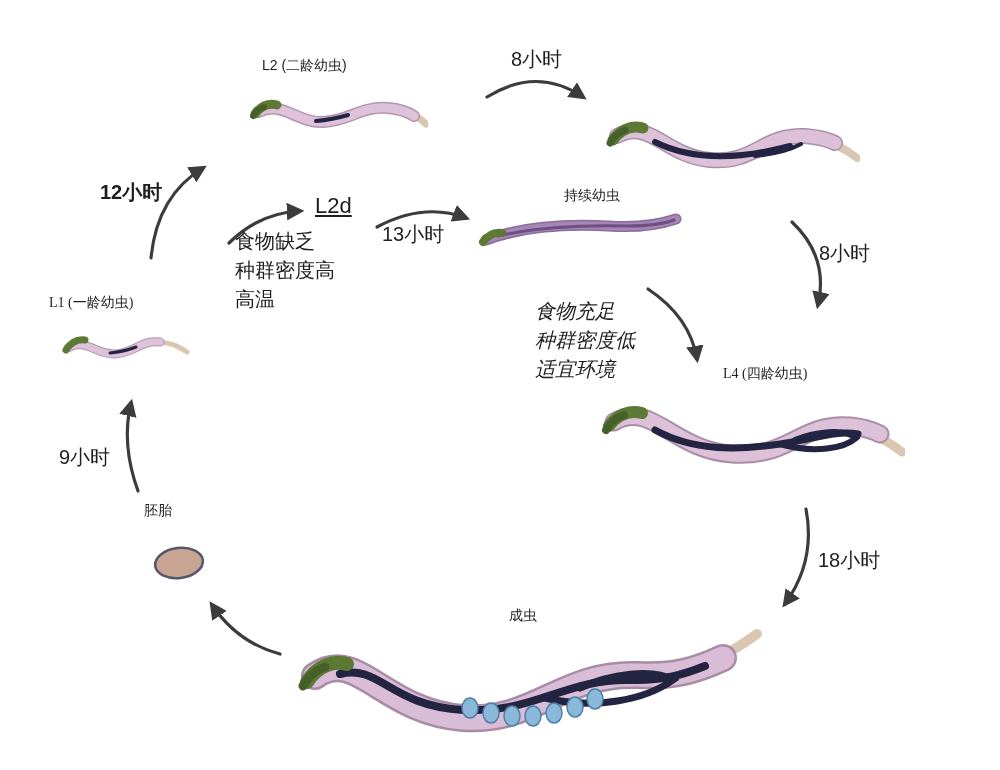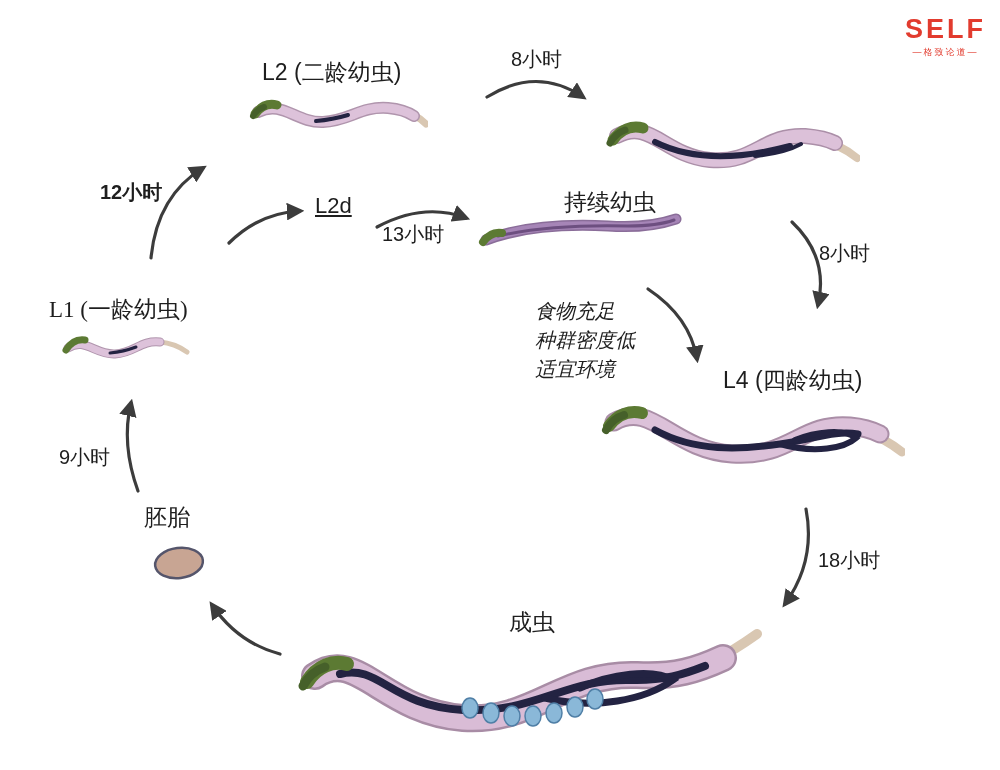--- a/index.html
+++ b/index.html
@@ -4,21 +4,21 @@
 <style>
   * { box-sizing: border-box; margin: 0; padding: 0; }
   html, body { width: 1000px; height: 770px; }
   body {
     background: #ffffff;
     font-family: "Liberation Sans", "DejaVu Sans", sans-serif;
     color: #1e1e1e;
   }
   .canvas { position: relative; width: 1000px; height: 770px; background: #ffffff; overflow: hidden; }
   .arrows { position: absolute; left: 0; top: 0; width: 1000px; height: 770px; }
-  .label { position: absolute; font-size: 23px; white-space: nowrap; color: #1e1e1e; }
+  .label { position: absolute; font-size: 14px; white-space: nowrap; color: #1e1e1e; }
   .label.small { font-size: 20px; }
   .cond { position: absolute; font-size: 20px; line-height: 29px; color: #1e1e1e; }
   .worm { position: absolute; }
   .logo { position: absolute; right: 14px; top: 14px; text-align: center; color: #e23b2e; }
   .logo-brand { font-size: 27px; font-weight: bold; letter-spacing: 3px; }
   .logo-tagline { font-size: 9px; letter-spacing: 2px; margin-top: 1px; }
 </style>
 </head>
 <body>
 
@@ -40,31 +40,36 @@
       <path d="M806,509 Q816,561 785,604" marker-end="url(#ah)"></path>
       <path d="M280,654 Q238,643 212,605" marker-end="url(#ah)"></path>
       <path d="M138,491 Q121,444 131,403" marker-end="url(#ah)"></path>
     </g>
   </svg>
 
   <div class="label" style="left:262px; top:57px;">L2 (二龄幼虫)</div>
   <div class="label" style="left:315px; top:193px; font-size:22px;text-decoration:underline;">L2d</div>
   <div class="label" style="left:564px; top:187px;">持续幼虫</div>
   <div class="label" style="left:49px;  top:294px;font-family:Liberation Serif, serif;">L1 (一龄幼虫)</div>
-  <div class="label" style="left:723px; top:365px;">L4 (四龄幼虫)</div>
+  <div class="label" style="left:723px; top:365px;font-family:Liberation Serif, serif;">L4 (四龄幼虫)</div>
   <div class="label" style="left:144px; top:502px;">胚胎</div>
   <div class="label" style="left:509px; top:607px;">成虫</div>
 
   <div class="label small" style="left:511px; top:46px;">8小时</div>
   <div class="label small" style="left:100px;  top:179px;font-weight:bold;">12小时</div>
   <div class="label small" style="left:382px; top:221px;">13小时</div>
   <div class="label small" style="left:819px; top:240px;">8小时</div>
   <div class="label small" style="left:818px; top:547px;">18小时</div>
   <div class="label small" style="left:59px;  top:444px;">9小时</div>
 
+  <div class="cond" style="left:235px; top:227px;">
+    <div>食物缺乏</div>
+    <div>种群密度高</div>
+    <div>高温</div>
+  </div>
   <div class="cond" style="left:535px; top:297px;font-style:italic;">
     <div>食物充足</div>
     <div>种群密度低</div>
     <div>适宜环境</div>
   </div>
 
   <svg class="worm" style="left:248px; top:92px; width:180px; height:50px;" viewBox="0 0 180 50">
     <path d="M150,18 C162,20 172,26 178,32" stroke="#d9c7b2" stroke-width="7" fill="none" stroke-linecap="round"></path>
     <path d="M10,20 C35,8 48,31 75,30 C102,29 112,14 140,16 C152,17 160,20 166,24" stroke="#b095ad" stroke-width="12" fill="none" stroke-linecap="round"></path>
     <path d="M10,20 C35,8 48,31 75,30 C102,29 112,14 140,16 C152,17 160,20 166,24" stroke="#ddc2da" stroke-width="9" fill="none" stroke-linecap="round"></path>
@@ -124,18 +129,14 @@
       <ellipse cx="300" cy="71" rx="8" ry="10"></ellipse>
     </g>
     <path d="M12,54 C22,38 38,32 52,36" stroke="#5c7a33" stroke-width="14" fill="none" stroke-linecap="round"></path>
     <path d="M8,58 C14,47 21,42 30,39" stroke="#46602a" stroke-width="9" fill="none" stroke-linecap="round"></path>
   </svg>
 
   <svg class="worm" style="left:152px; top:543px; width:55px; height:40px;" viewBox="0 0 55 40">
     <ellipse cx="27" cy="20" rx="24" ry="15" fill="#c8a593" stroke="#55556b" stroke-width="2.5" transform="rotate(-7 27 20)"></ellipse>
   </svg>
 
-  <div class="logo">
-    <div class="logo-brand">SELF</div>
-    <div class="logo-tagline">—格致论道—</div>
-  </div>
 
 </div>
 
 </body></html>

